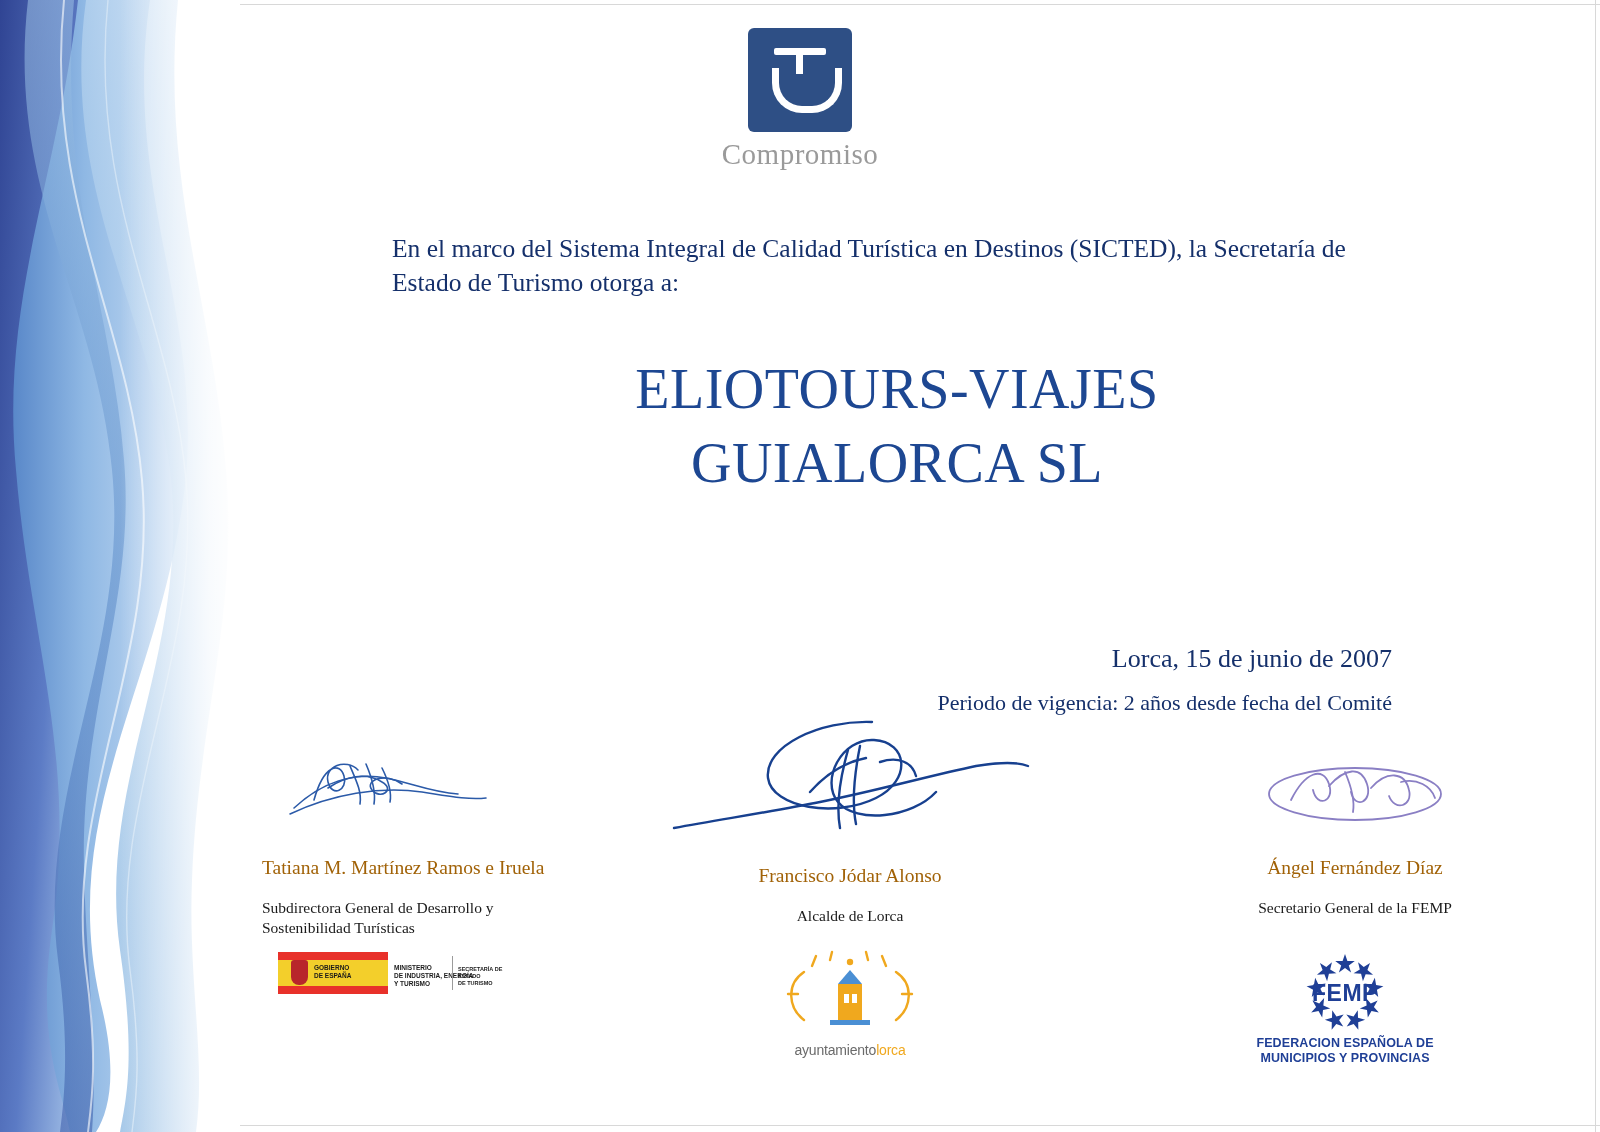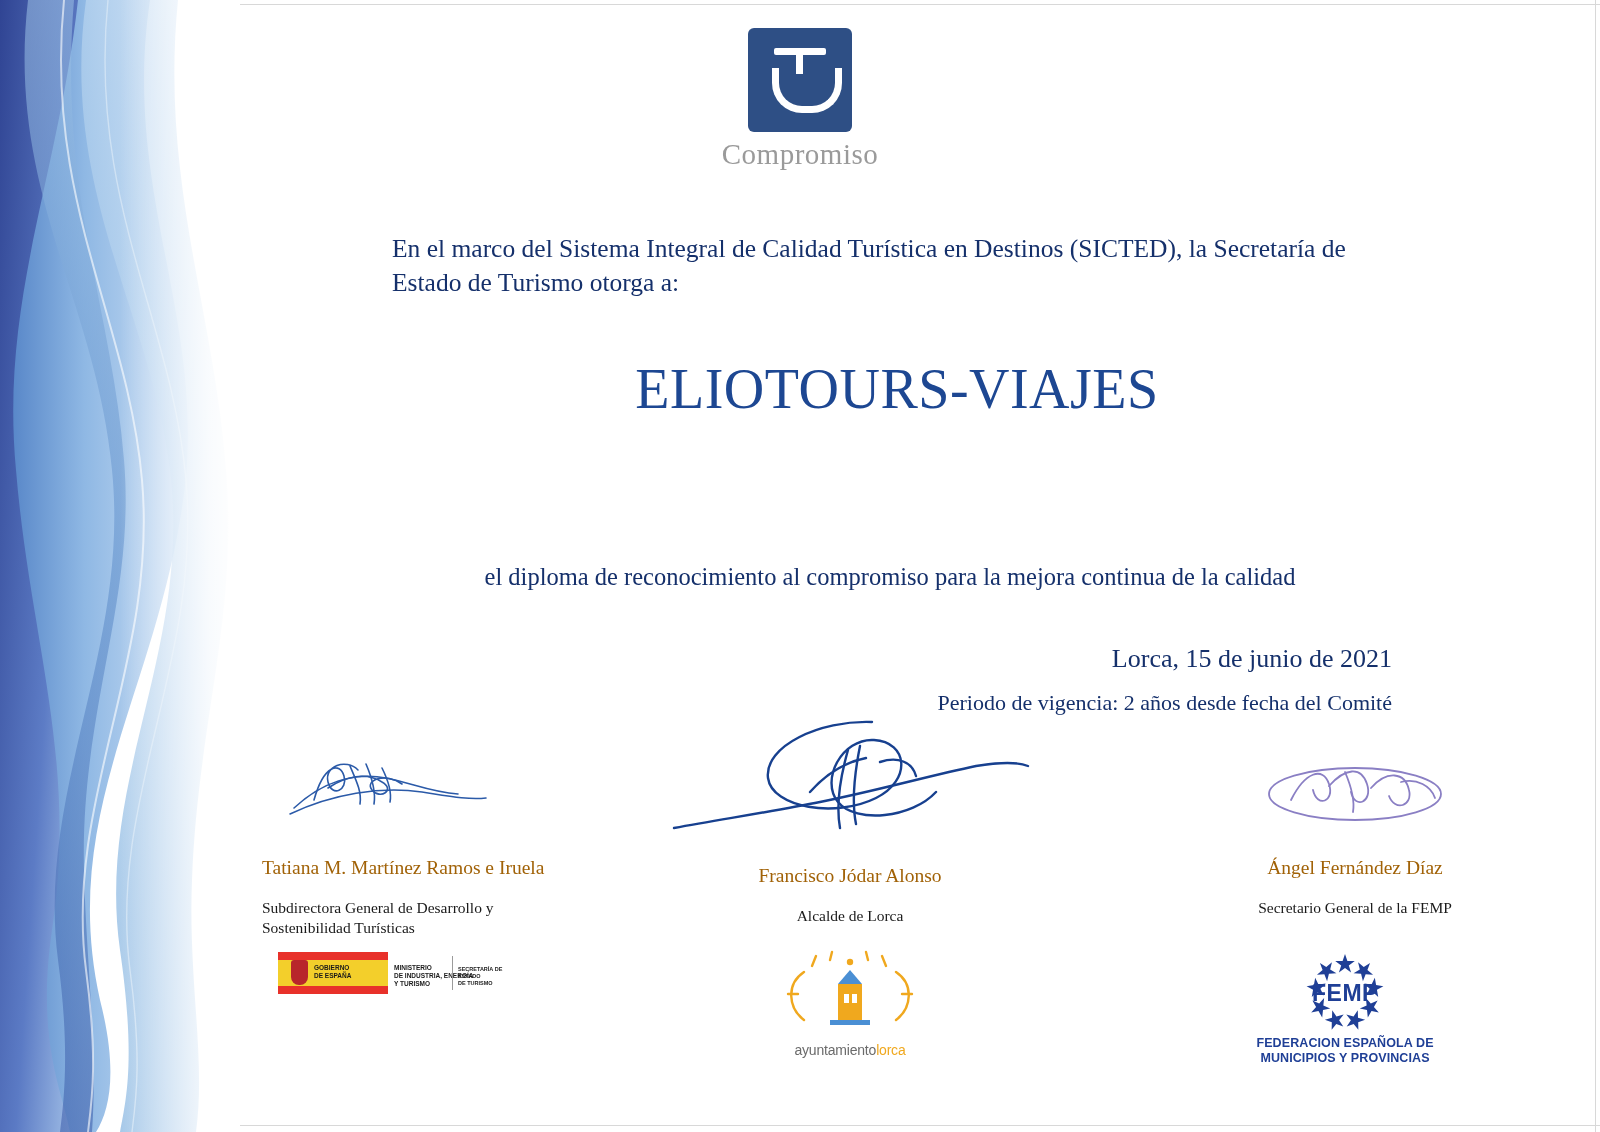--- a/index.html
+++ b/index.html
@@ -307,24 +307,24 @@
       <div class="t-stem"></div>
       <div class="u-cup"></div>
     </div>
     <div class="brand-word1">Compromiso</div>
   </div>
 
   <div id="intro">En el marco del Sistema Integral de Calidad Turística en Destinos (SICTED), la Secretaría de Estado de Turismo otorga a:</div>
 
   <div id="recipient">
     <div>ELIOTOURS-VIAJES</div>
-  </div>
-
-  <div id="diploma-line">el diploma de reconocimiento al compromiso para la mejora continua de la calidad</div>
-  <div id="place-date">Lorca, 15 de junio de 2021</div>
+    <div>GUIALORCA SL</div>
+  </div>
+
+  <div id="place-date">Lorca, 15 de junio de 2007</div>
   <div id="validity">Periodo de vigencia: 2 años desde fecha del Comité</div>
 
   <div class="sig-block" id="sig-1">
     <svg class="sig-img" width="260" height="96" viewBox="0 0 260 96">
       <g fill="none" stroke="#2b5aa8" stroke-width="1.6" stroke-linecap="round">
         <path d="M52,58 C62,22 78,20 82,34 C86,48 70,56 66,40 C62,24 84,16 96,28"></path>
         <path d="M66,46 C84,34 104,30 120,40 C134,48 118,58 110,48 C102,38 124,30 140,42"></path>
         <path d="M32,66 C60,40 92,30 124,36 C150,41 168,50 196,52"></path>
         <path d="M28,72 C70,52 118,44 160,50 C186,54 206,58 224,56"></path>
         <path d="M88,24 C94,38 100,50 98,62"></path>

